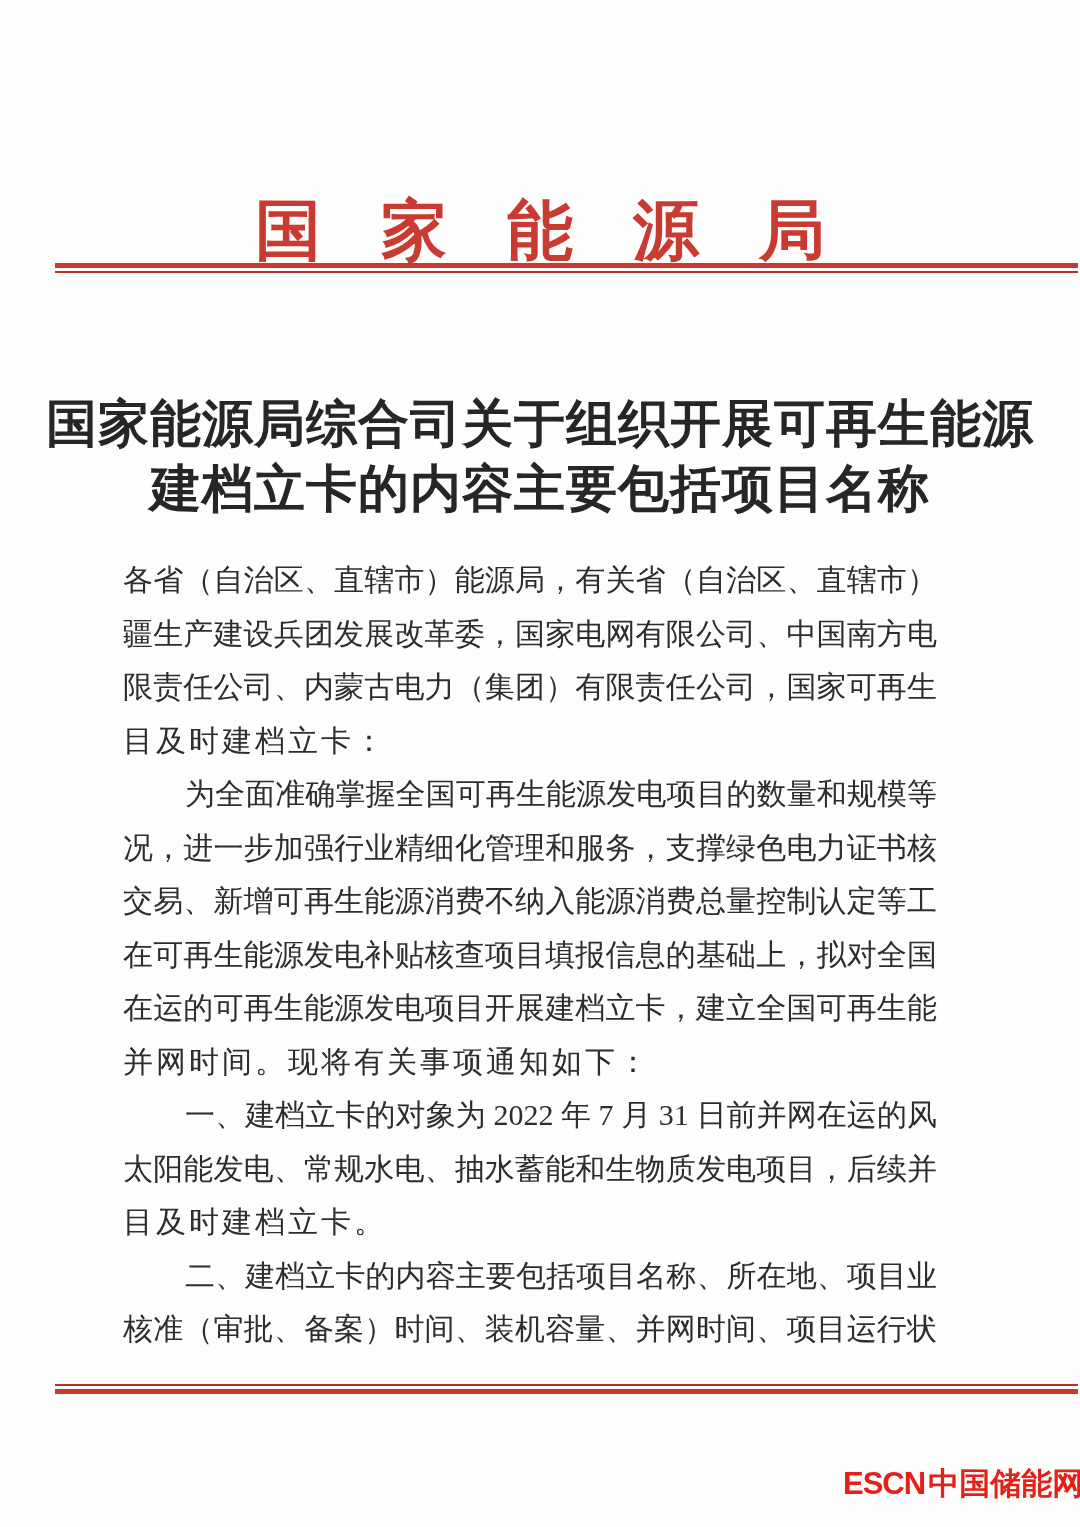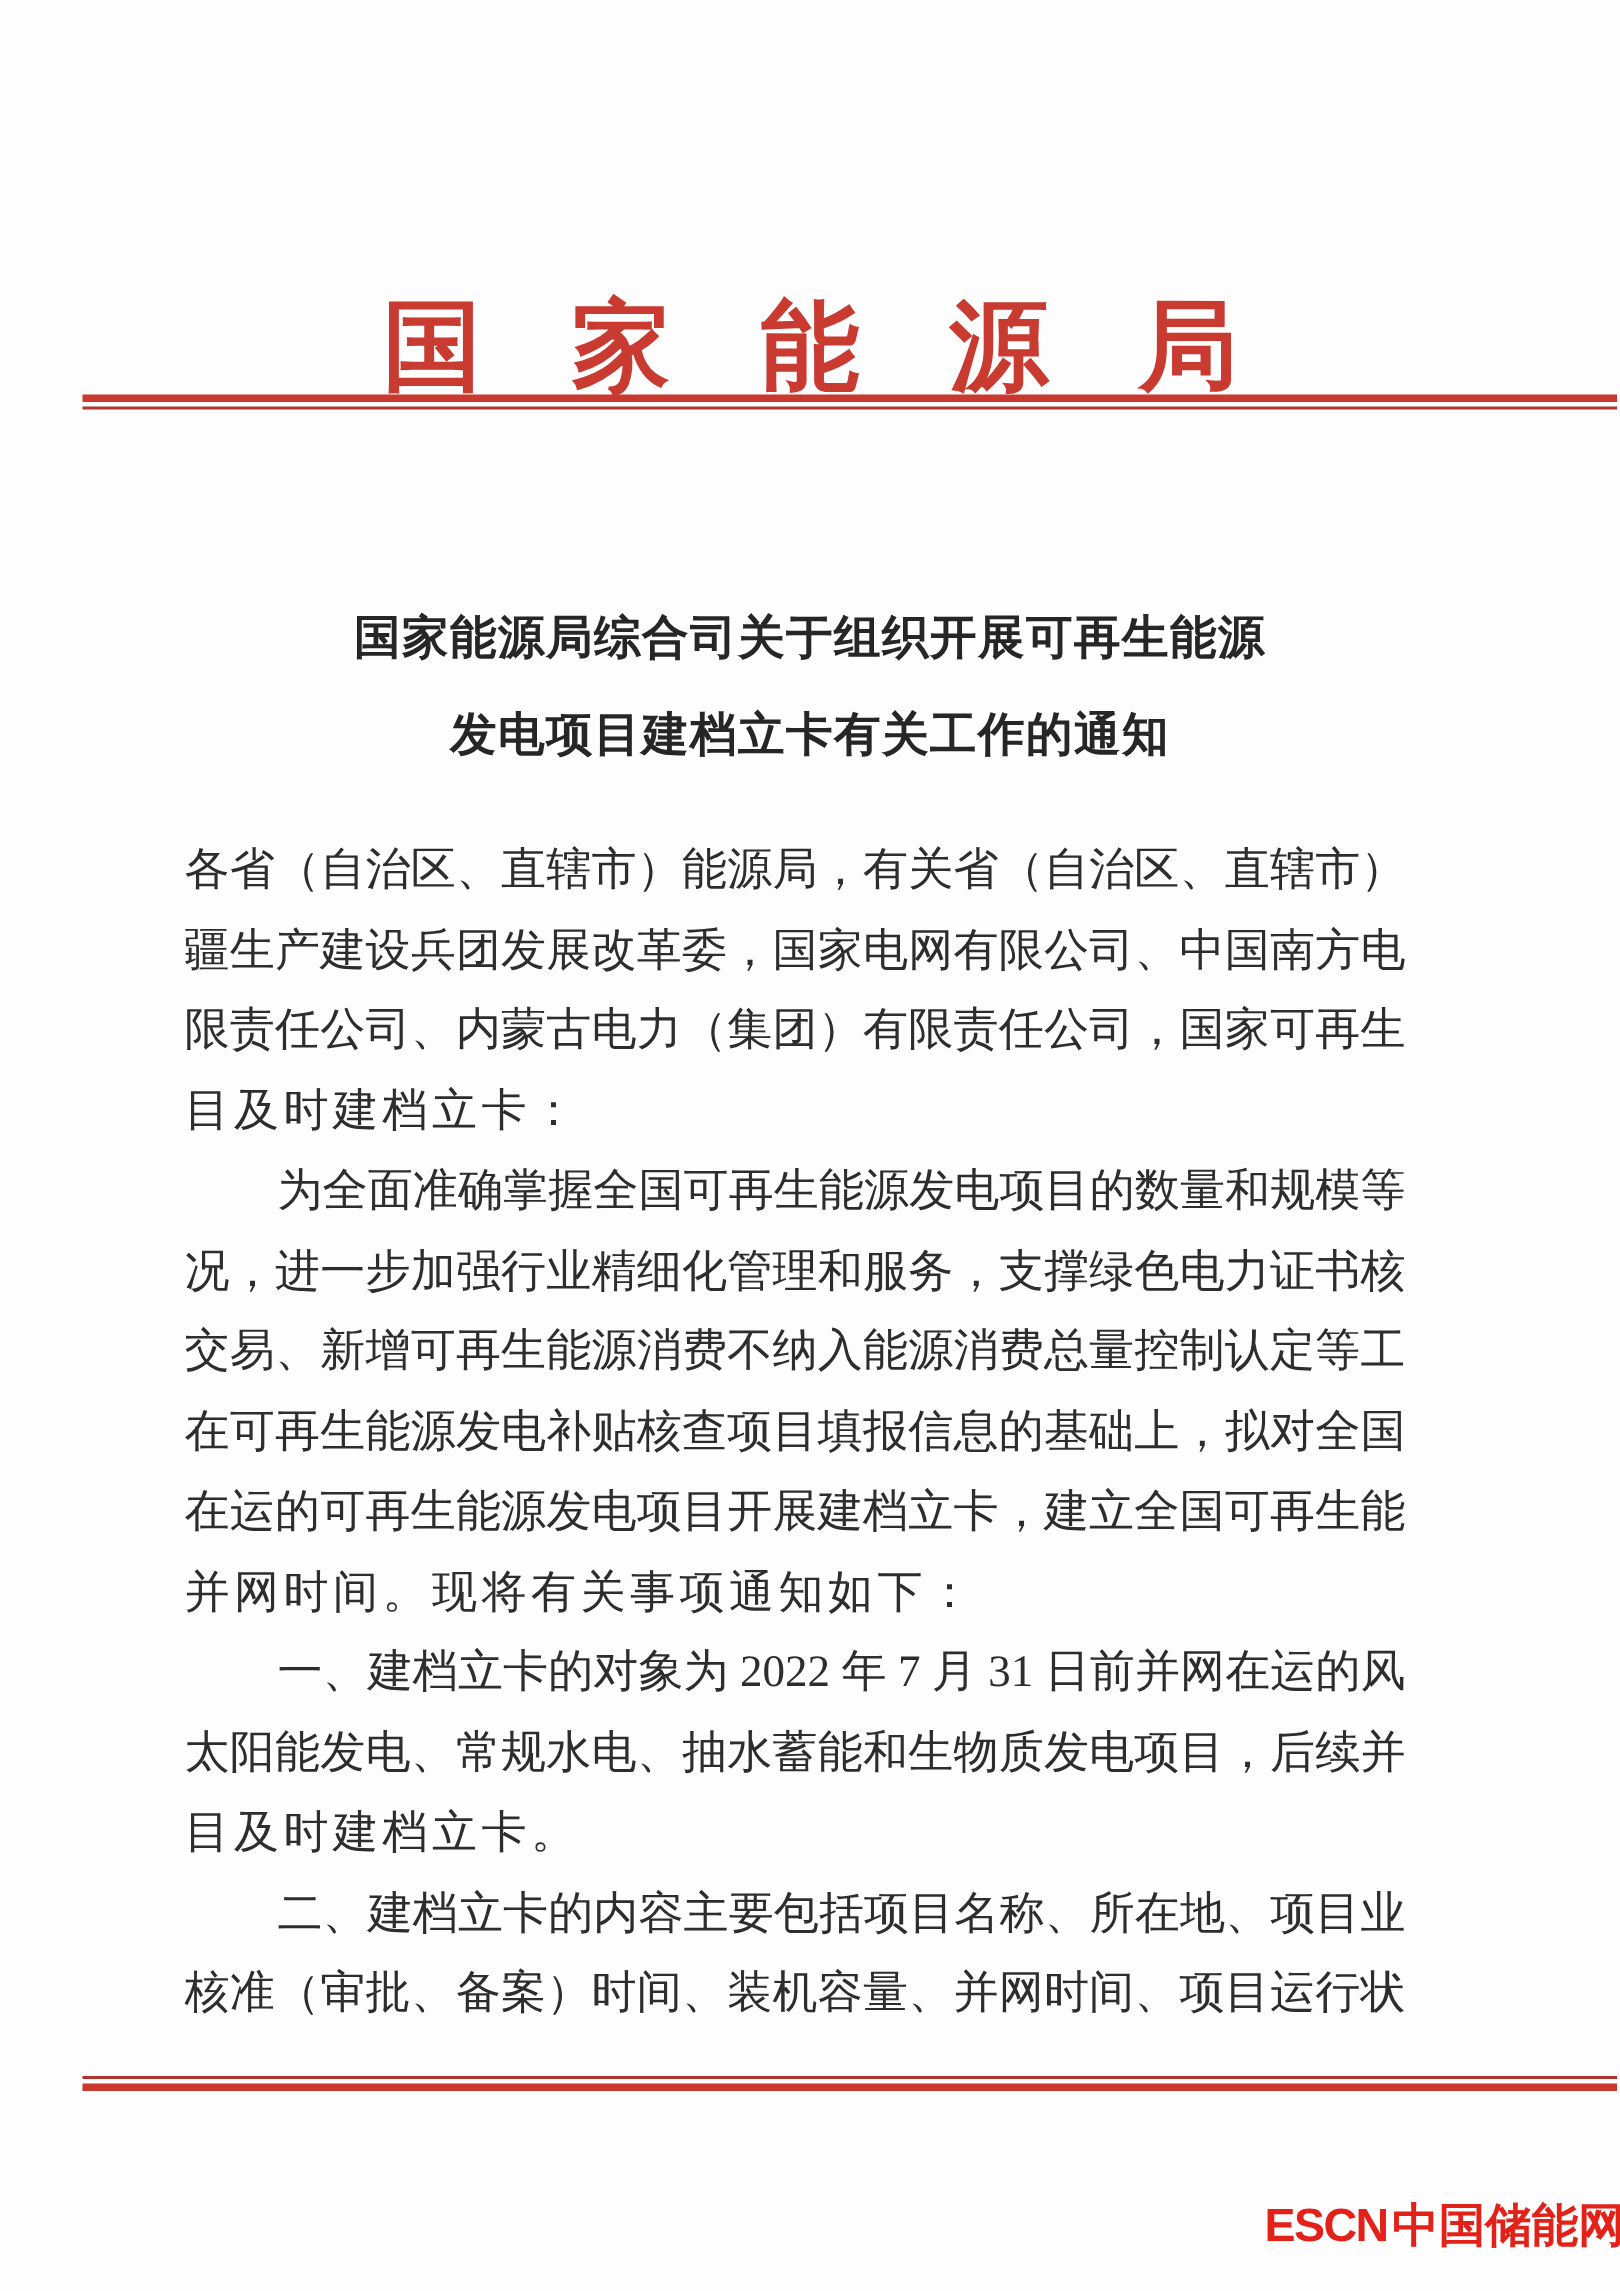--- a/index.html
+++ b/index.html
@@ -40,21 +40,21 @@
   .rule-top    { top: 263px; }
   .rule-bottom { top: 1384px; }
   
   .doc-title {
     position: absolute;
     top: 392px;
     left: 0;
     width: 100%;
     text-align: center;
     color: #262626;
-    font-size: 31px;
+    font-size: 51px;
     font-weight: bold;
     line-height: 65px;
     letter-spacing: 1px;
   }
   
   .doc-body {
     position: absolute;
     top: 553px;
     left: 123px;
     width: 814px;
@@ -102,21 +102,21 @@
   <div class="letterhead">国家能源局</div>
 
   <div class="rule rule-top">
     <div class="thick"></div>
     <div class="gap"></div>
     <div class="thin"></div>
   </div>
 
   <div class="doc-title">
     <div>国家能源局综合司关于组织开展可再生能源</div>
-    <div>发电项目建档立卡有关工作的通知</div>
+    <div>建档立卡的内容主要包括项目名称</div>
   </div>
 
   <div class="doc-body">
 
     <div class="line j">各省（自治区、直辖市）能源局，有关省（自治区、直辖市）及新</div>
     <div class="line j">疆生产建设兵团发展改革委，国家电网有限公司、中国南方电网有</div>
     <div class="line j">限责任公司、内蒙古电力（集团）有限责任公司，国家可再生能源</div>
     <div class="line short">目及时建档立卡：</div>
 
     <div class="line j indent">为全面准确掌握全国可再生能源发电项目的数量和规模等情</div>

